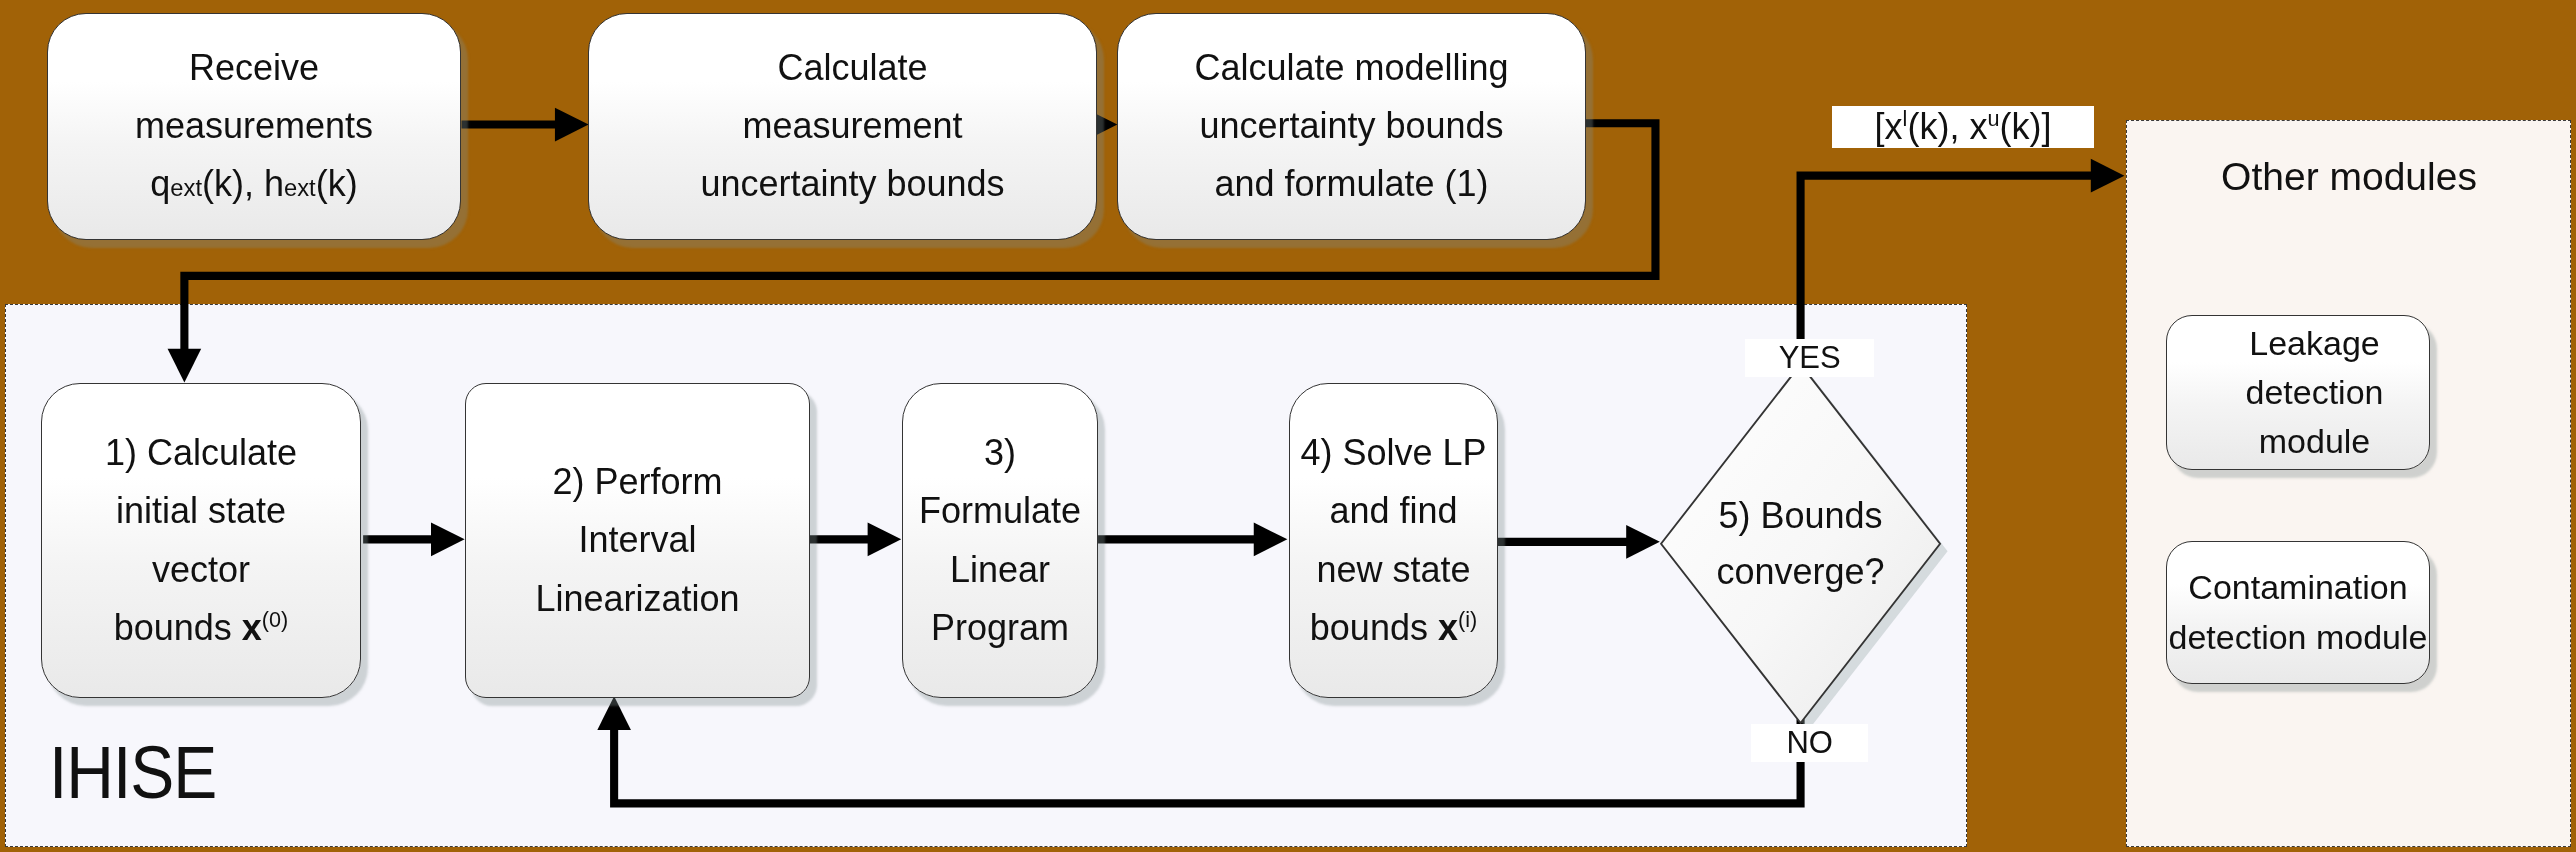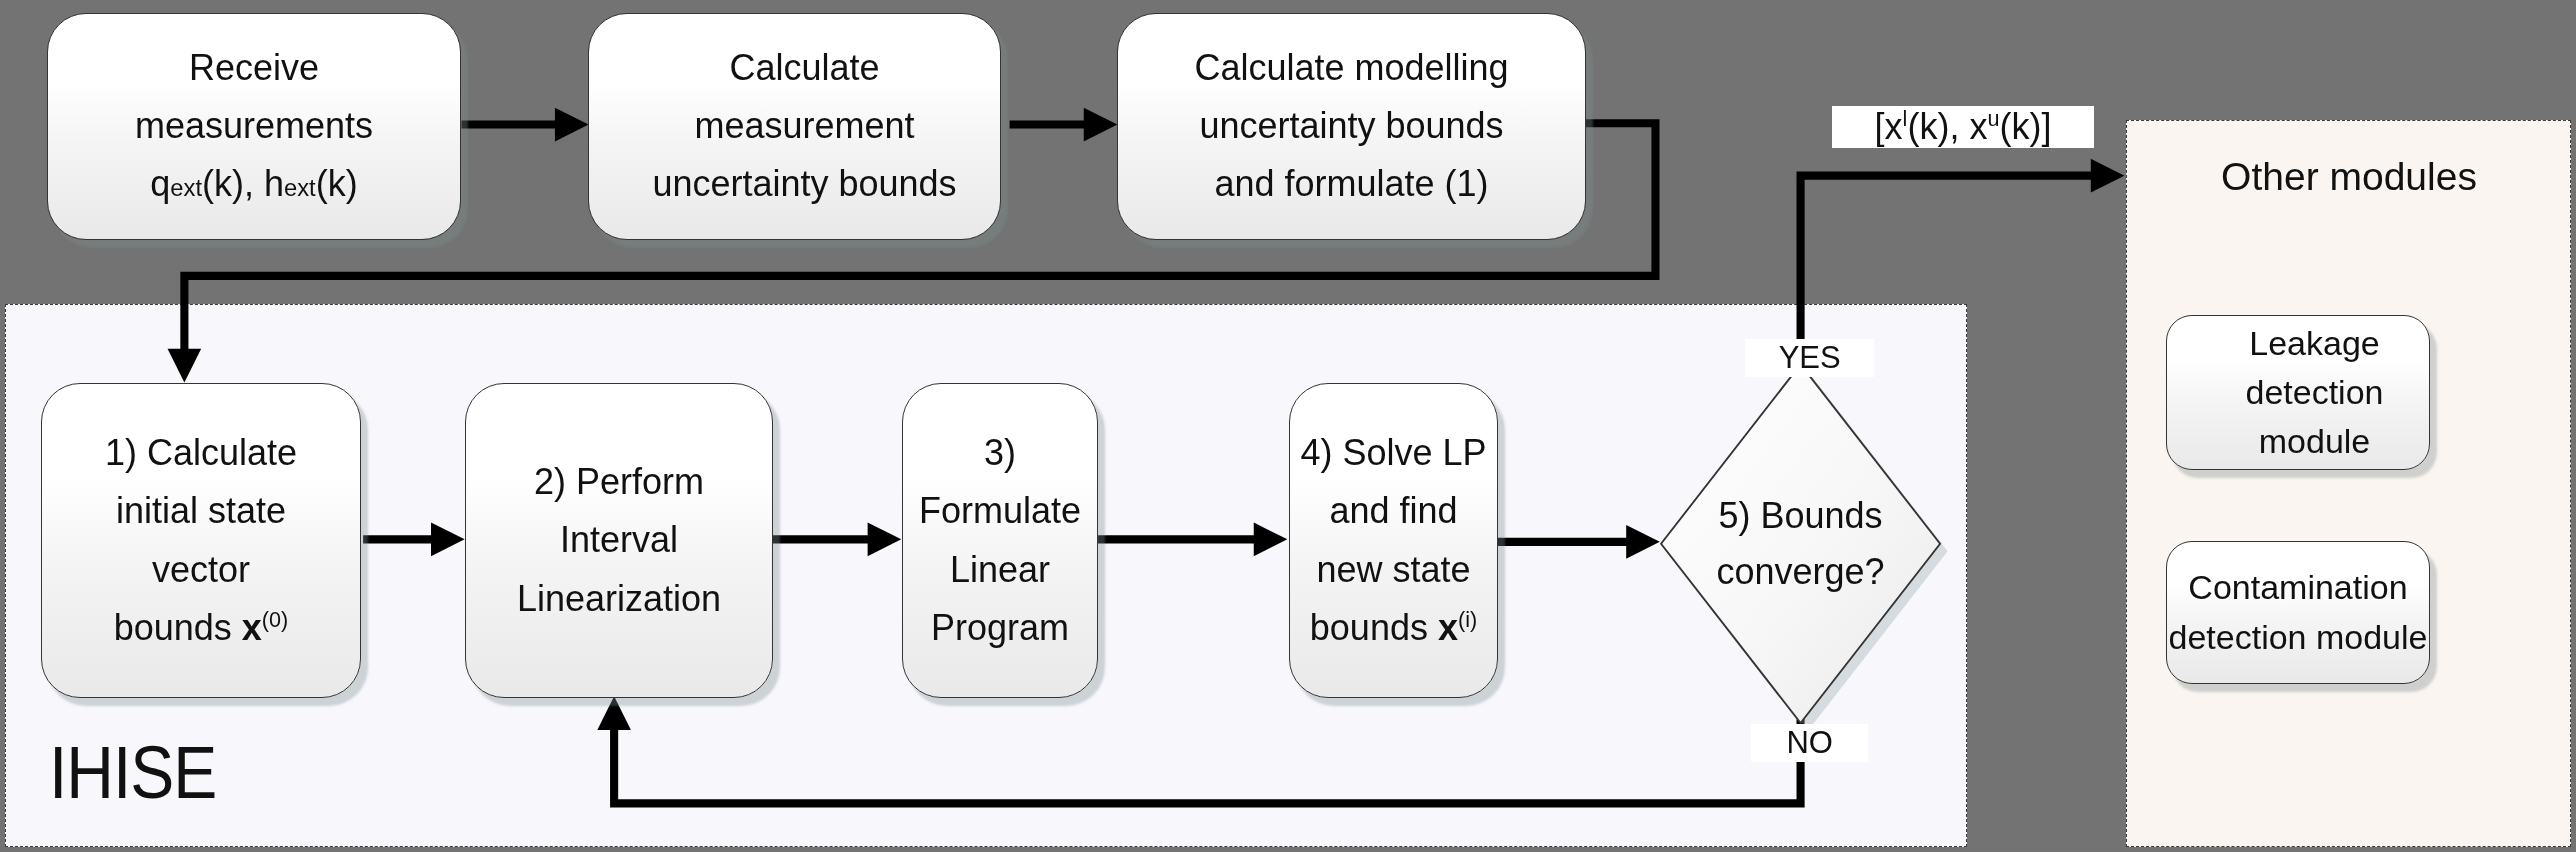--- a/index.html
+++ b/index.html
@@ -1,19 +1,19 @@
 <!DOCTYPE html>
 <html style="--ihise-fill: #f7f7fc; --other-fill: #faf5f1;font-size:10px"><head>
 <meta charset="utf-8">
 <style>
   html,body{margin:0;padding:0;background:#ffffff;}
   #canvas{
     position:relative;
     width:2576px;height:852px;
-    background:#737373;
+    background:#a16207;
     font-family:"Liberation Sans", sans-serif;
     color:#111;
     overflow:hidden;
   }
   .region{
     position:absolute;
     border:1.9px dashed #3a3a3a;
     box-sizing:border-box;
     z-index:1;
   }
@@ -122,31 +122,31 @@
         <stop offset="1" stop-color="#e9e9e9"></stop>
       </linearGradient>
     </defs>
     <polygon points="2902,597 3126,885 2902,1173 2678,885" fill="rgba(150,165,165,0.35)"></polygon>
     <polygon points="2890,585 3114,873 2890,1161 2666,873" fill="url(#diamondFill)" stroke="#343434" stroke-width="3"></polygon>
   </svg>
 
   <div class="node" style="left:47px;top:12.5px;width:414px;height:227px;">
     <div>Receive<br>measurements<br>q<sub>ext</sub>(k), h<sub>ext</sub>(k)</div>
   </div>
-  <div class="node" style="left:588px;top:12.5px;width:413px;height:227px;padding-left:20px;">
+  <div class="node" style="left:588px;top:12.5px;width:509px;height:227px;padding-left:20px;">
     <div>Calculate<br>measurement<br>uncertainty bounds</div>
   </div>
   <div class="node" style="left:1117px;top:12.5px;width:469px;height:227px;">
     <div>Calculate modelling<br>uncertainty bounds<br>and formulate (1)</div>
   </div>
 
   <div class="node" style="left:41px;top:383px;width:320px;height:315px;">
     <div>1) Calculate<br>initial state<br>vector<br>bounds <b>x</b><sup>(0)</sup></div>
   </div>
-  <div class="node" style="left:465px;top:383px;width:308px;height:315px;">
+  <div class="node" style="left:465px;top:383px;width:345px;height:315px;border-radius:21px;">
     <div>2) Perform<br>Interval<br>Linearization</div>
   </div>
   <div class="node" style="left:902px;top:383px;width:196px;height:315px;">
     <div>3) Formulate<br>Linear<br>Program</div>
   </div>
   <div class="node" style="left:1289px;top:383px;width:209px;height:315px;">
     <div>4) Solve LP<br>and find<br>new state<br>bounds <b>x</b><sup>(i)</sup></div>
   </div>
 
   <div class="diamond-text" style="left:1676px;top:436px;width:249px;height:216px;">5) Bounds<br>converge?</div>

